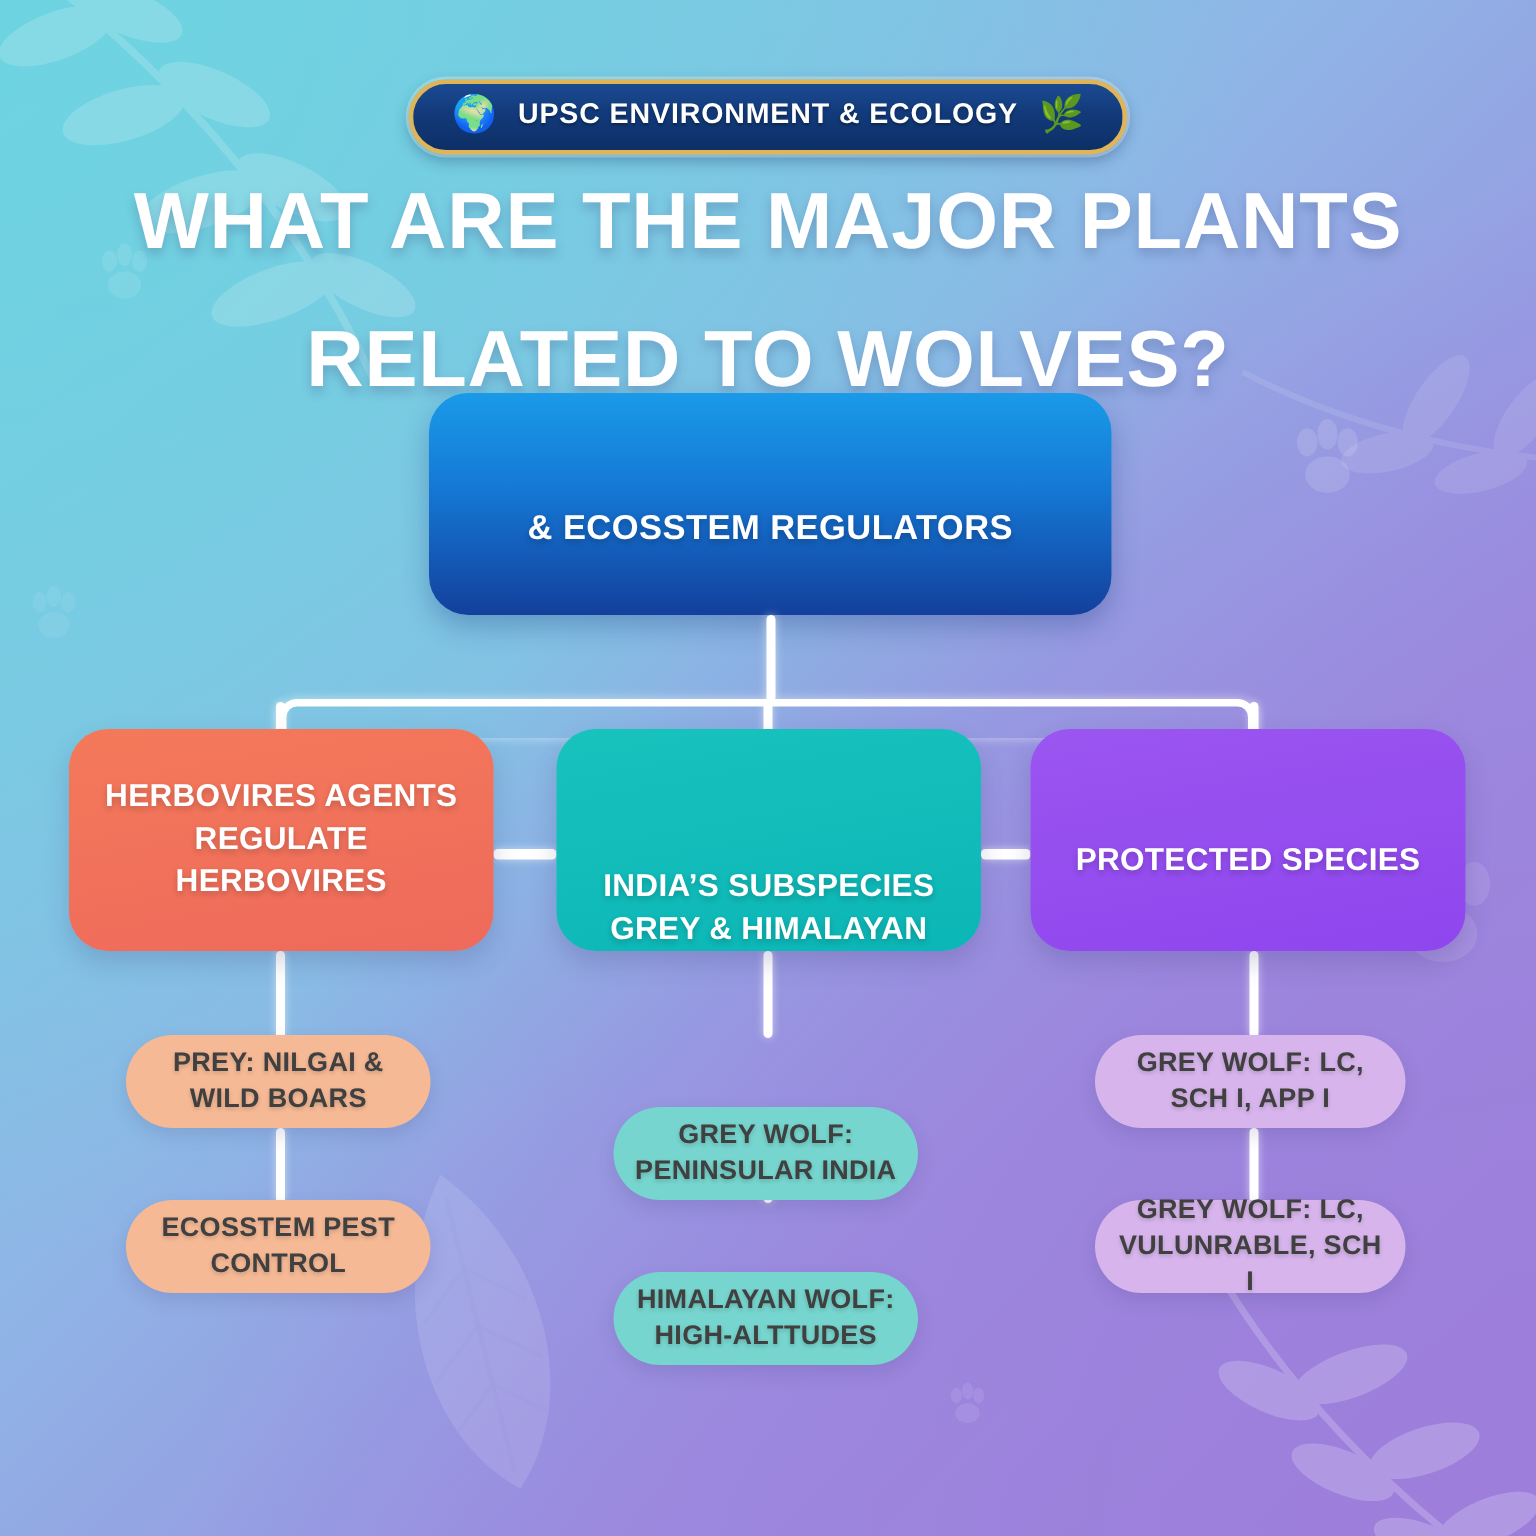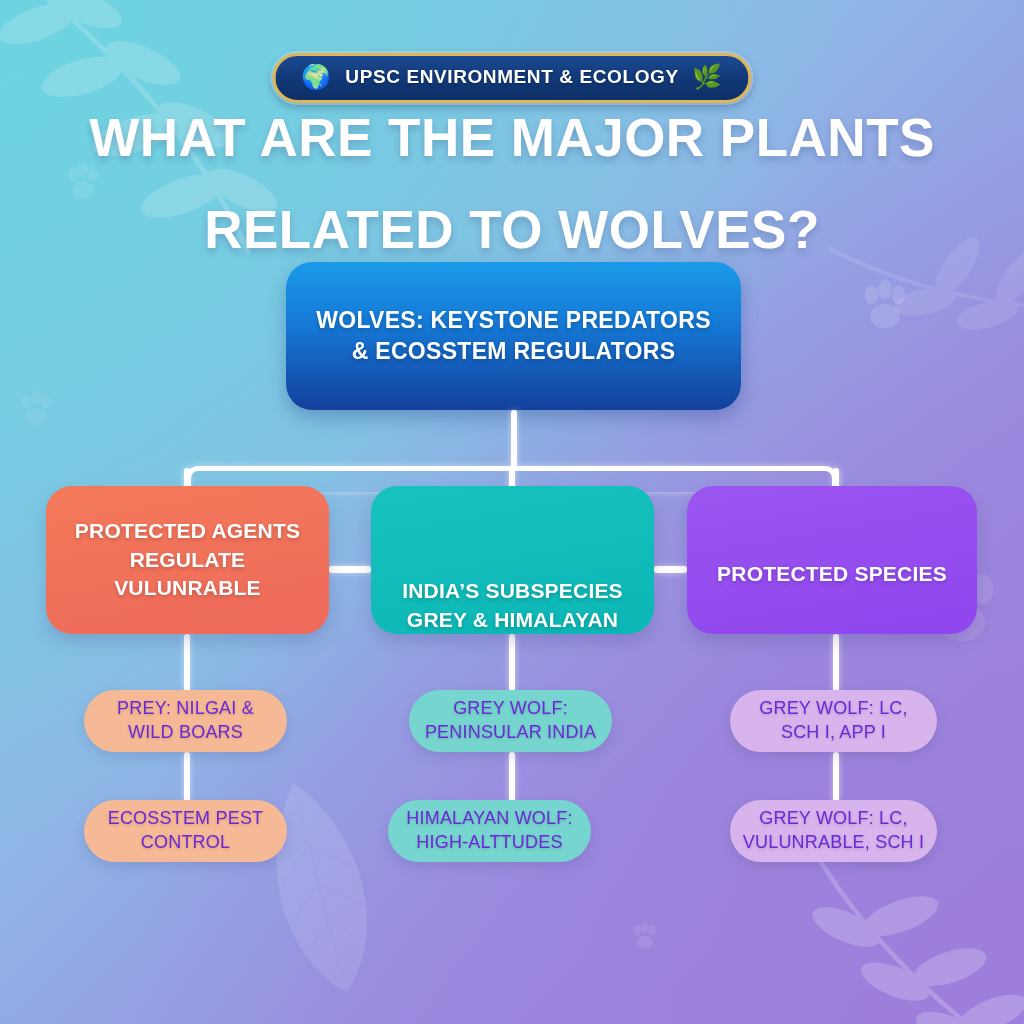--- a/index.html
+++ b/index.html
@@ -44,21 +44,21 @@
   }
   .banner-text {
     color:#ffffff; font-size:19px; font-weight:bold;
     letter-spacing:.6px; white-space:nowrap;
     text-shadow:0 1px 2px rgba(0,0,0,.35);
   }
   .banner-emoji { font-size:24px; line-height:1; }
 
   
   .headline {
-    position:absolute; top:112px; left:0; right:0;
+    position:absolute; top:122px; left:0; right:0;
     text-align:center; color:#ffffff;
     font-size:53px; font-weight:bold; line-height:.99;
     letter-spacing:.5px;
     text-shadow:0 4px 7px rgba(70,90,140,.33);
   }
   .headline .l2 { display:block;margin-top:40px; }
 
   
   .root-node {
     position:absolute; top:262px; left:286px;
@@ -102,27 +102,27 @@
   .cat-2 { left:371px; width:283px; background:linear-gradient(170deg,#18c2bd 0%, #0bb6b6 100%);align-items:flex-end; }
   .cat-3 { left:687px; width:290px; background:linear-gradient(170deg,#9b55f0 0%, #8f46ee 100%); }
 
   
   .pill {
     position:absolute; height:62px; border-radius:31px;
     display:flex; align-items:center; justify-content:center;
     box-shadow:0 5px 12px rgba(60,60,120,.16);
   }
   .pill .txt {
-    color:#6d28d9; font-size:18px; font-weight:normal;
+    color:#404040; font-size:18px; font-weight:bold;
     text-align:center; line-height:1.32; letter-spacing:.2px;
     text-shadow:0 1px 3px rgba(0,0,0,.18);
     padding:0 12px;
   }
   .pill-a { background:#f6b995; }
-  .pill-b { background:#76d5ce; }
+  .pill-b { background:#76d5ce;margin-top:48px; }
   .pill-c { background:#d7b5ec; }
 </style>
 </head>
 <body>
 
 <div class="bg-deco">
 
   <svg class="leaf-spray tl" width="330" height="300" viewBox="0 0 330 300">
     <g fill="#ffffff">
       <path d="M10 6 C120 60 230 150 300 260" stroke="#ffffff" stroke-width="5" fill="none"></path>
@@ -215,21 +215,21 @@
   </div>
 </div>
 
 <h1 class="headline">
   <span class="l1">WHAT ARE THE MAJOR PLANTS</span>
   <span class="l2">RELATED TO WOLVES?</span>
 </h1>
 
 <div class="root-node">
   <div class="root-text">
-    <span>WOLVES: KEYSTONE PREDATORS</span><br>
+    <br>
     <span>&amp; ECOSSTEM REGULATORS</span>
   </div>
 </div>
 
 <div class="conn v-stem" style="left:511px; top:410px; height:58px;"></div>
 <div class="bracket"></div>
 <div class="conn v-stem" style="left:184px; top:468px; height:22px;"></div>
 <div class="conn v-stem" style="left:509px; top:468px; height:22px;"></div>
 <div class="conn v-stem" style="left:833px; top:468px; height:22px;"></div>
 
@@ -238,22 +238,22 @@
 
 <div class="conn v-stem" style="left:184px; top:634px; height:58px;"></div>
 <div class="conn v-stem" style="left:184px; top:752px; height:50px;"></div>
 <div class="conn v-stem" style="left:509px; top:634px; height:58px;"></div>
 <div class="conn v-stem" style="left:509px; top:752px; height:50px;"></div>
 <div class="conn v-stem" style="left:833px; top:634px; height:58px;"></div>
 <div class="conn v-stem" style="left:833px; top:752px; height:50px;"></div>
 
 <div class="cat-card cat-1">
   <div class="txt">
-    <span>PROTECTED AGENTS</span><br>
-    <span>REGULATE VULUNRABLE</span>
+    <span>HERBOVIRES AGENTS</span><br>
+    <span>REGULATE HERBOVIRES</span>
   </div>
 </div>
 <div class="cat-card cat-2">
   <div class="txt">
     <span>INDIA’S SUBSPECIES</span><br>
     <span>GREY &amp; HIMALAYAN</span>
   </div>
 </div>
 <div class="cat-card cat-3">
   <div class="txt">
@@ -274,21 +274,21 @@
     <span>CONTROL</span>
   </div>
 </div>
 
 <div class="pill pill-b" style="left:409px; top:690px; width:203px;">
   <div class="txt">
     <span>GREY WOLF:</span><br>
     <span>PENINSULAR INDIA</span>
   </div>
 </div>
-<div class="pill pill-b" style="left:388px; top:800px; width:203px;">
+<div class="pill pill-b" style="left:409px; top:800px; width:203px;">
   <div class="txt">
     <span>HIMALAYAN WOLF:</span><br>
     <span>HIGH-ALTTUDES</span>
   </div>
 </div>
 
 <div class="pill pill-c" style="left:730px; top:690px; width:207px;">
   <div class="txt">
     <span>GREY WOLF: LC,</span><br>
     <span>SCH I, APP I</span>

